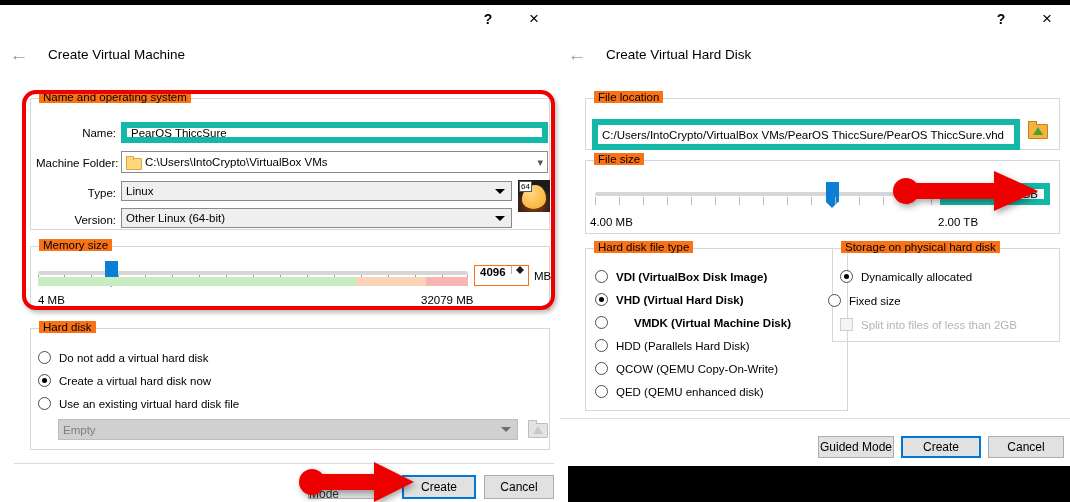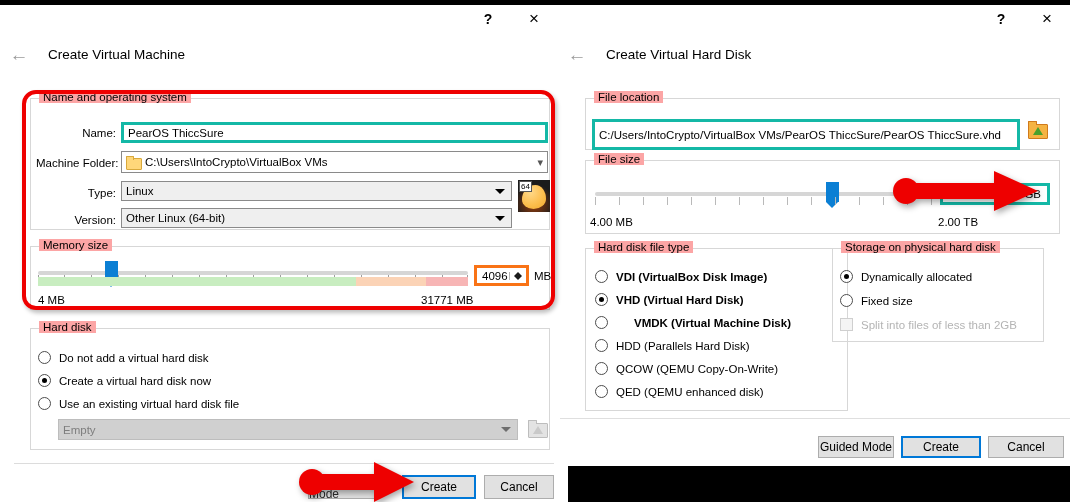--- a/index.html
+++ b/index.html
@@ -23,28 +23,28 @@
   .tb-btn.help { font-weight:bold; font-size:14px; }
 
   .backrow { position:absolute; display:flex; align-items:center; }
   .back-arrow { width:22px; height:22px; display:flex; align-items:center; justify-content:center;
                 color:#9a9a9a; font-size:19px; line-height:1; }
   .dlg-title { font-size:13.5px; color:#000; margin-left:18px; }
 
   
   .group { position:absolute; border:1px solid #d7d7d7; }
   .group > .legend {
-    position:absolute; top:-8px; left:8px; background:#fca5a5; padding:0 4px;
+    position:absolute; top:-8px; left:8px; background:#f97316; padding:0 4px;
     font-size:11.5px; color:#000; white-space:nowrap;
   }
 
   
   .lbl { position:absolute; font-size:11.5px; color:#000; white-space:nowrap; }
   .txtfield {
-    position:absolute; border:3px solid #14b8a6; background:#fff;
+    position:absolute; border:6px solid #14b8a6; background:#fff;
     font-size:11.5px; color:#000; display:flex; align-items:center;
     padding:0 4px; white-space:nowrap; overflow:hidden;
   }
   .combo {
     position:absolute; border:1px solid #8a8a8a; background:#efefef;
     font-size:11.5px; color:#000; display:flex; align-items:center;
     padding:0 4px; white-space:nowrap; overflow:hidden;
   }
   .combo .cb-text { flex:1; overflow:hidden; text-overflow:ellipsis; }
   .caret-dn { width:0;height:0;border-left:5px solid transparent;border-right:5px solid transparent;
@@ -86,21 +86,21 @@
       border-left:6.5px solid transparent; border-right:6.5px solid transparent;
       border-top:6px solid #0b7fd4; }
   .tickrow { position:absolute; height:10px; }
   .tick { position:absolute; top:0; width:1px; height:8px; background:#b9b9b9; }
   .membar { position:absolute; height:9px; }
   .membar .seg { position:absolute; top:0; height:9px; }
   .memticks { position:absolute; height:8px; }
   .memticks .t { position:absolute; top:0; width:1px; height:7px; background:#9e9e9e; }
 
   
-  .spin { position:absolute; border:3px solid #f97316; background:#fff; display:flex; align-items:center; }
+  .spin { position:absolute; border:1px solid #f97316; background:#fff; display:flex; align-items:flex-start;font-weight:bold; }
   .spin .val { flex:1; display:flex; align-items:center; padding-left:5px; font-size:11.5px; color:#000; }
   .spin .arrows { width:17px; border-left:1px solid #b5b5b5; display:flex; flex-direction:column;
                   background:#fff; }
   .spin .arrows .up, .spin .arrows .dn { flex:1; display:flex; align-items:center; justify-content:center; }
   .spin .arrows .up::after { content:""; border-left:4px solid transparent;border-right:4px solid transparent;
                              border-bottom:4px solid #1b1b1b; }
   .spin .arrows .dn::after { content:""; border-left:4px solid transparent;border-right:4px solid transparent;
                              border-top:4px solid #1b1b1b; }
 
   
@@ -217,21 +217,21 @@
       <div class="t" style="left:429px;"></div>
     </div>
 
     <div class="membar" style="left:38px; top:272px; width:430px;">
       <div class="seg" style="left:0; width:318px; background:#c8edc0;"></div>
       <div class="seg" style="left:318px; width:70px; background:#fbd3b6;"></div>
       <div class="seg" style="left:388px; width:42px; background:#f7b5b5;"></div>
     </div>
 
     <div class="lbl" style="left:38px; top:289px;">4 MB</div>
-    <div class="lbl" style="left:421px; top:289px;">31771 MB</div>
+    <div class="lbl" style="left:421px; top:289px;">32079 MB</div>
 
     <div class="spin" style="left:474px; top:260px; width:55px; height:21px;">
       <div class="val">4096</div>
       <div class="arrows">
         <div class="up"></div>
         <div class="dn"></div>
       </div>
     </div>
     <div class="lbl" style="left:534px; top:265px;">MB</div>
 
@@ -345,29 +345,29 @@
     </div>
     <div class="radio" style="left:35px; top:357px;align-items:center;">
       <span class="bullet"></span>
       <span class="rtext">QCOW (QEMU Copy-On-Write)</span>
     </div>
     <div class="radio" style="left:35px; top:380px;">
       <span class="bullet"></span>
       <span class="rtext">QED (QEMU enhanced disk)</span>
     </div>
 
-    <div class="group" style="left:272px; top:243px; width:212px; height:94px;">
+    <div class="group" style="left:272px; top:243px; width:228px; height:94px;">
       <div class="legend">Storage on physical hard disk</div>
     </div>
 
     <div class="radio on" style="left:280px; top:265px;">
       <span class="bullet"></span>
       <span class="rtext">Dynamically allocated</span>
     </div>
-    <div class="radio" style="left:280px; top:289px;">
+    <div class="radio" style="left:268px; top:289px;">
       <span class="bullet"></span>
       <span class="rtext">Fixed size</span>
     </div>
     <div class="checkbox" style="left:280px; top:313px;">
       <span class="box"></span>
       <span>Split into files of less than 2GB</span>
     </div>
 
     <div style="position:absolute; left:0px; top:413px; width:510px; height:1px; background:#dfdfdf;"></div>
 

